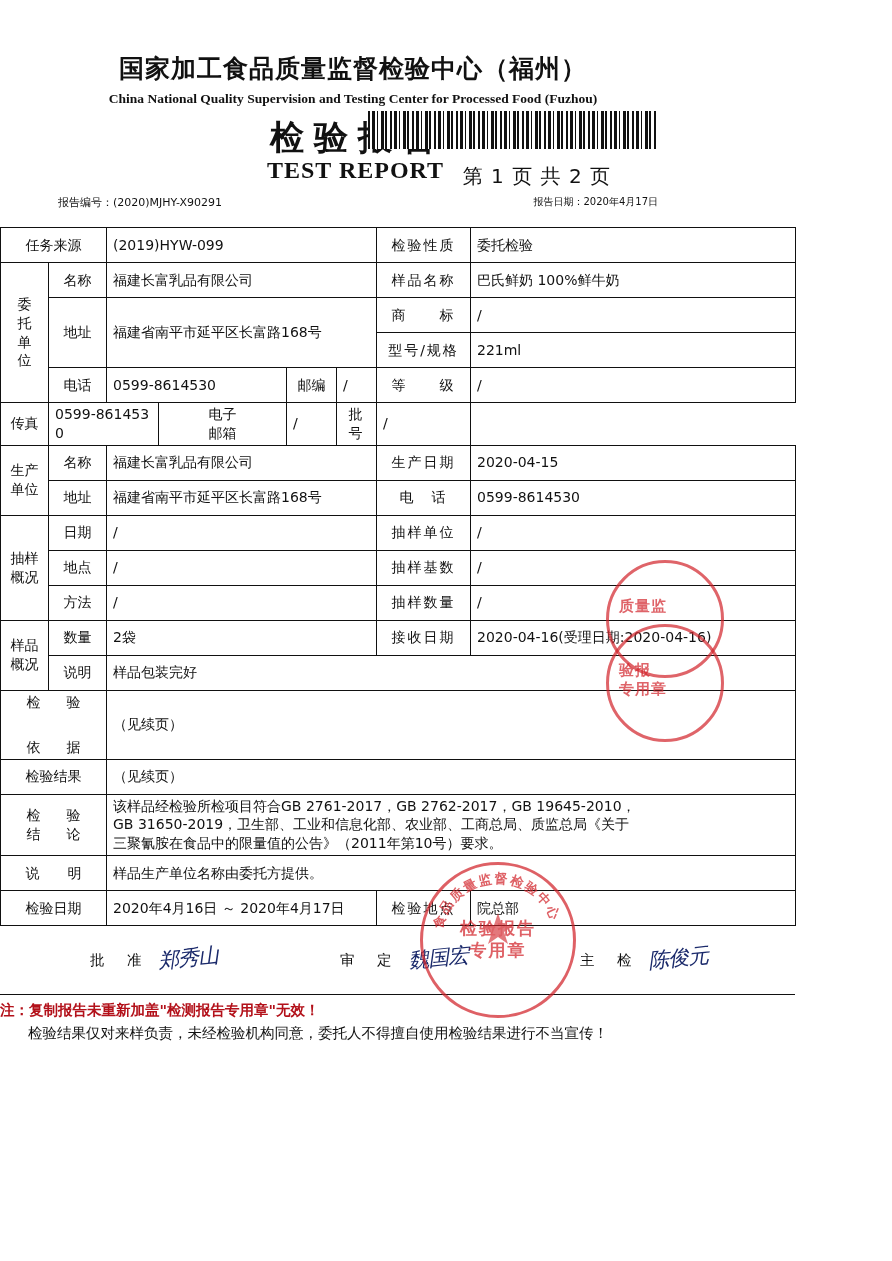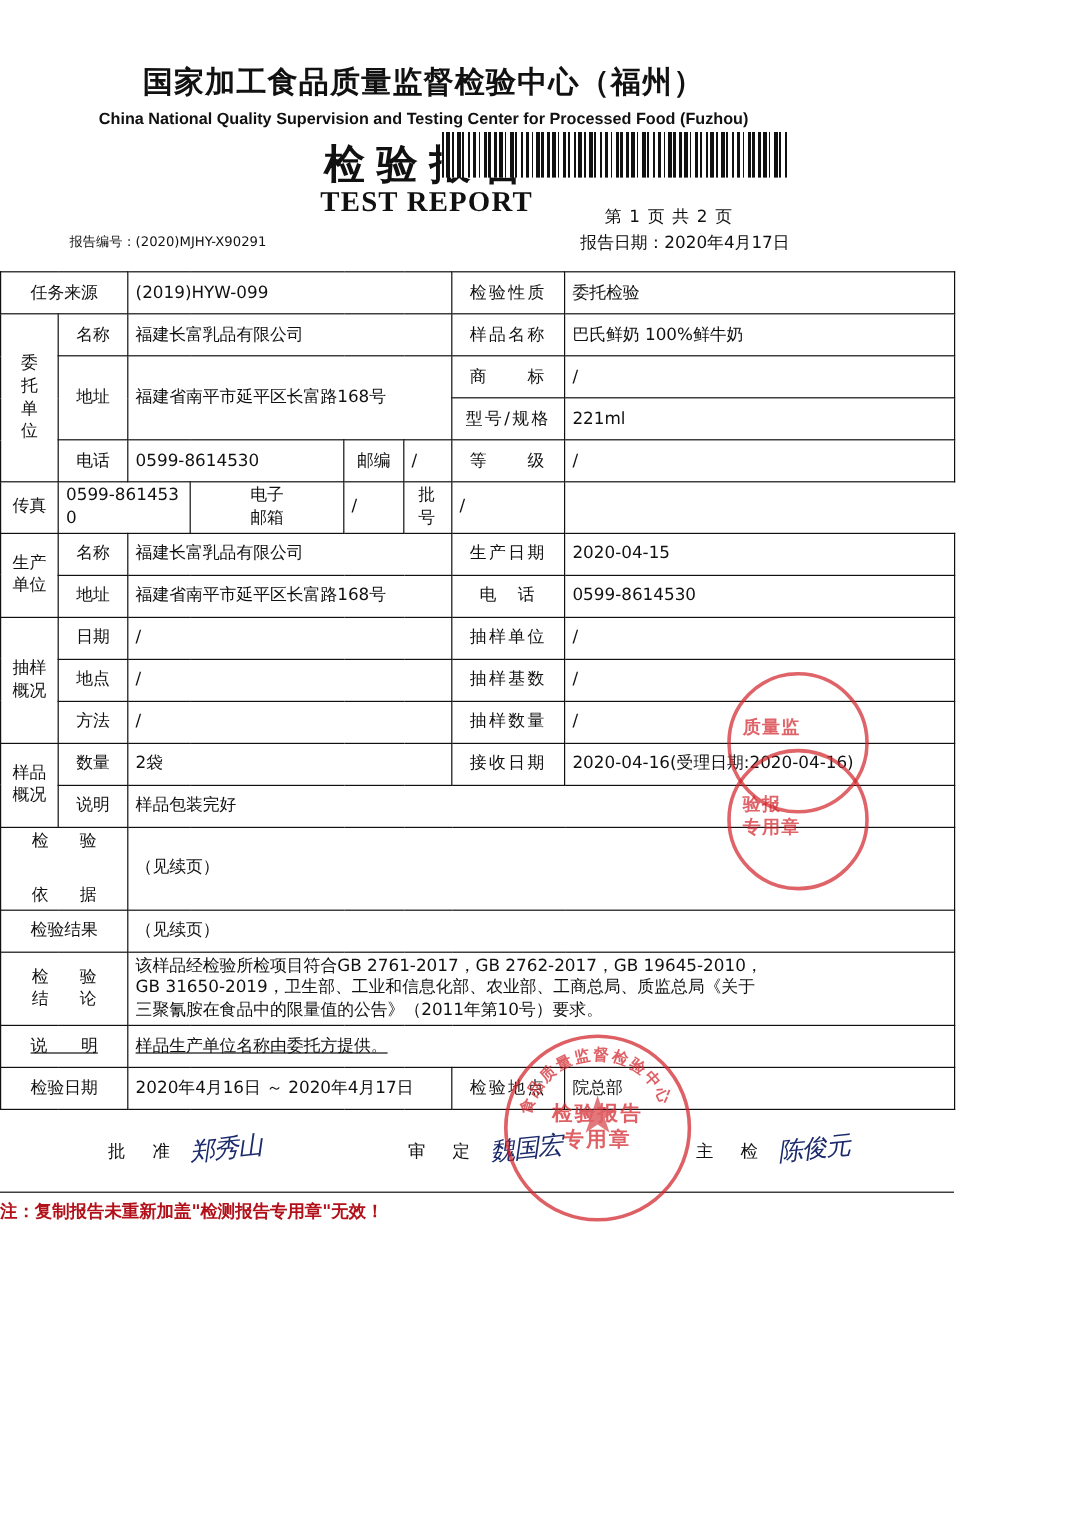--- a/index.html
+++ b/index.html
@@ -18,21 +18,21 @@
   
   .hdr{ text-align:center; }
   .hdr-cn{
     font-family:"DejaVu Sans", sans-serif;
     font-weight:bold;
     font-size:25px;
     letter-spacing:1px;
     margin-top:52px;
   }
   .hdr-en{
-    font-family:Liberation Sans, sans-serif;
+    font-family:Liberation Serif, serif;
     font-weight:bold;
     font-size:13.5px;
     margin-top:6px;
   }
   .title-row{
     position:relative;
     height:78px;
     margin-top:6px;
   }
   .title-cn{
@@ -62,39 +62,39 @@
     background:
       repeating-linear-gradient(90deg,
       #111 0px,#111 2px,#fff 2px,#fff 4px,
       #111 4px,#111 7px,#fff 7px,#fff 9px,
       #111 9px,#111 10px,#fff 10px,#fff 13px,
       #111 13px,#111 16px,#fff 16px,#fff 17px,
       #111 17px,#111 19px,#fff 19px,#fff 22px);
   }
   .pageno{
     position:absolute;
-    right:95px;top:60px;
-    font-family:"DejaVu Sans", sans-serif;
-    font-size:14px;
+    right:95px;top:50px;
+    font-family:"DejaVu Sans", sans-serif;
+    font-size:20px;
     letter-spacing:1px;
   }
   .meta-row{
     position:relative;
     height:26px;
     margin-top:4px;
   }
   .report-no{
     position:absolute;left:58px;top:0;
     font-family:"DejaVu Sans", sans-serif;
     font-size:11px;
   }
   .report-date{
     position:absolute;right:48px;top:0;
     font-family:"DejaVu Sans", sans-serif;
-    font-size:14px;
+    font-size:10px;
   }
   
   table.main{
     border-collapse:collapse;
     margin:6px auto 0 auto;
     width:795px;
     table-layout:fixed;
     border-radius:11px;
   }
   table.main td{
@@ -110,21 +110,21 @@
   td.lbl{ text-align:center; }
   td.val{ text-align:left; }
   td.vlabel{
     text-align:center;
     letter-spacing:2px;
     margin-left:21px;
   }
   .tall{ vertical-align:middle; }
   .big-cell{ height:150px; vertical-align:middle; }
   .concl-cell{ height:112px; vertical-align:top; padding-top:14px;}
-  .note-cell{ height:74px; vertical-align:middle;text-decoration:underline;}
+  .note-cell{ height:74px; vertical-align:middle;}
   .stacked{
     display:block;
     text-align:center;
     letter-spacing:6px;
     padding-left:6px;
   }
   .stacked2{ display:block; text-align:center; }
   
   .sig-row{
     position:relative;
@@ -396,20 +396,21 @@
     <div class="sig" style="left:580px">
       <span class="lab">主　检</span>
       <span class="scribble">陈俊元</span>
     </div>
   </div>
 
   <div class="rule"></div>
 
   <div class="footnotes">
     <div class="fn1">注：复制报告未重新加盖"检测报告专用章"无效！</div>
+    <div class="fn2">检验结果仅对来样负责，未经检验机构同意，委托人不得擅自使用检验结果进行不当宣传！</div>
   </div>
 
   <div class="stamp stamp-main">
     <svg class="arc" viewBox="0 0 150 150">
       <defs>
           <path id="arcp" d="M 18,75 A 57,57 0 0 1 132,75"></path>
         </defs>
       <text font-family="DejaVu Sans, sans-serif" font-size="13" font-weight="bold" fill="#d2232a" letter-spacing="2">
         <textPath href="#arcp" startOffset="6%">食品质量监督检验中心</textPath>
       </text>

